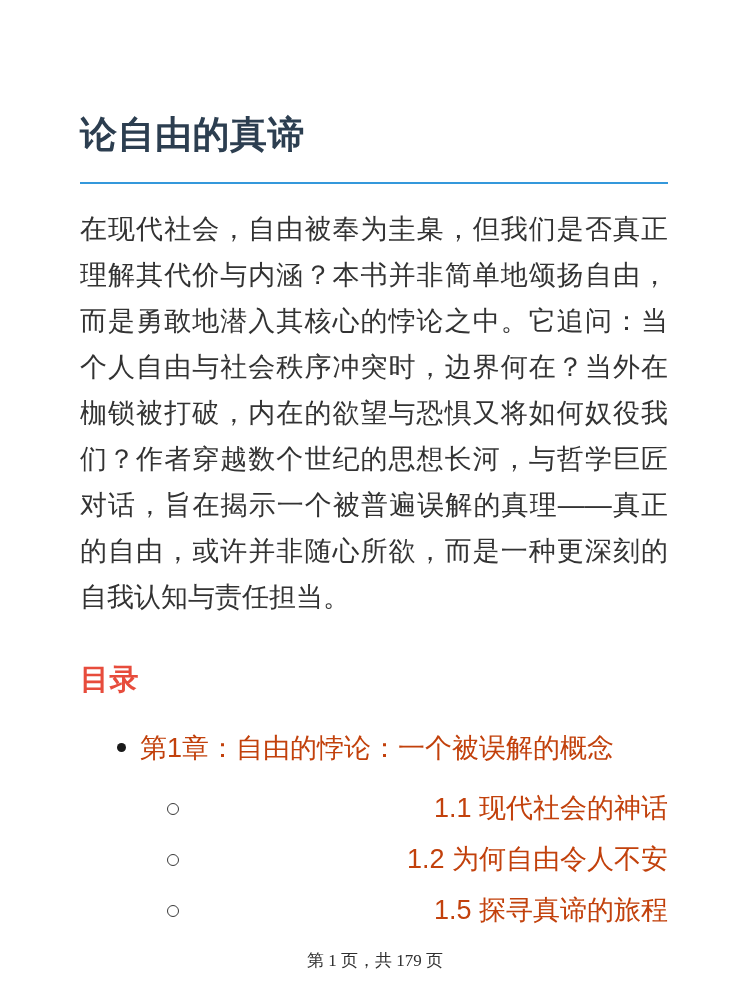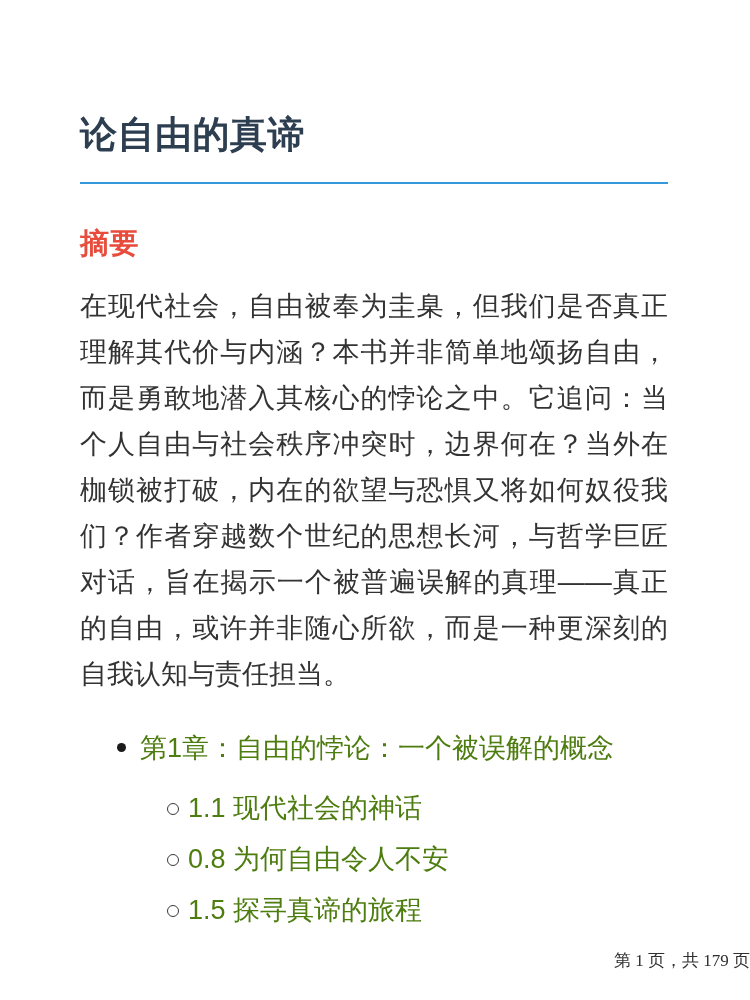--- a/index.html
+++ b/index.html
@@ -43,21 +43,21 @@
     font-size: 27px;
     line-height: 46px;
     color: #333333;
     text-align: justify;
   }
   .toc-list {
     list-style: none;
     margin: 32px 0 0 0;
     padding: 0 0 0 60px;
     font-size: 27px;
-    color: #4d7c0f;
+    color: #c2410c;
   }
   .toc-chapter {
     position: relative;
     line-height: 38px;
   }
   .toc-chapter::before {
     content: "";
     position: absolute;
     left: -23px; top: 14px;
     width: 9px; height: 9px;
@@ -66,59 +66,60 @@
   }
   .toc-sublist {
     list-style: none;
     margin: 22px 0 0 0;
     padding: 0 0 0 48px;
   }
   .toc-sub-item {
     position: relative;
     line-height: 38px;
     margin-bottom: 13px;
+    text-align: right;
   }
   .toc-sub-item::before {
     content: "";
     position: absolute;
     left: -21px; top: 14px;
     width: 10px; height: 10px;
     border: 1.5px solid #3a3a3a;
     border-radius: 50%;
     background: transparent;
   }
   .page-footer {
     position: absolute;
     left: 0; right: 0; bottom: 28px;
-    text-align: right;
+    text-align: center;
     font-family: "Liberation Serif", serif;
     font-size: 17px;
     color: #2f2f2f;
   }
 </style>
 </head>
 <body>
 
 <div class="page">
 
   <h1 class="doc-title">论自由的真谛</h1>
 
   <hr class="title-divider">
 
-  <h2 class="section-heading">摘要</h2>
 
   <p class="abstract-body">在现代社会，自由被奉为圭臬，但我们是否真正理解其代价与内涵？本书并非简单地颂扬自由，而是勇敢地潜入其核心的悖论之中。它追问：当个人自由与社会秩序冲突时，边界何在？当外在枷锁被打破，内在的欲望与恐惧又将如何奴役我们？作者穿越数个世纪的思想长河，与哲学巨匠对话，旨在揭示一个被普遍误解的真理——真正的自由，或许并非随心所欲，而是一种更深刻的自我认知与责任担当。</p>
 
+  <h2 class="section-heading">目录</h2>
 
   <ul class="toc-list">
     <li class="toc-chapter">
       <span>第1章：自由的悖论：一个被误解的概念</span>
       <ul class="toc-sublist">
         <li class="toc-sub-item">1.1 现代社会的神话</li>
-        <li class="toc-sub-item">0.8 为何自由令人不安</li>
+        <li class="toc-sub-item">1.2 为何自由令人不安</li>
         <li class="toc-sub-item">1.5 探寻真谛的旅程</li>
       </ul>
     </li>
   </ul>
 
   <div class="page-footer">第 1 页，共 179 页</div>
 
 </div>
 
 </body></html>

